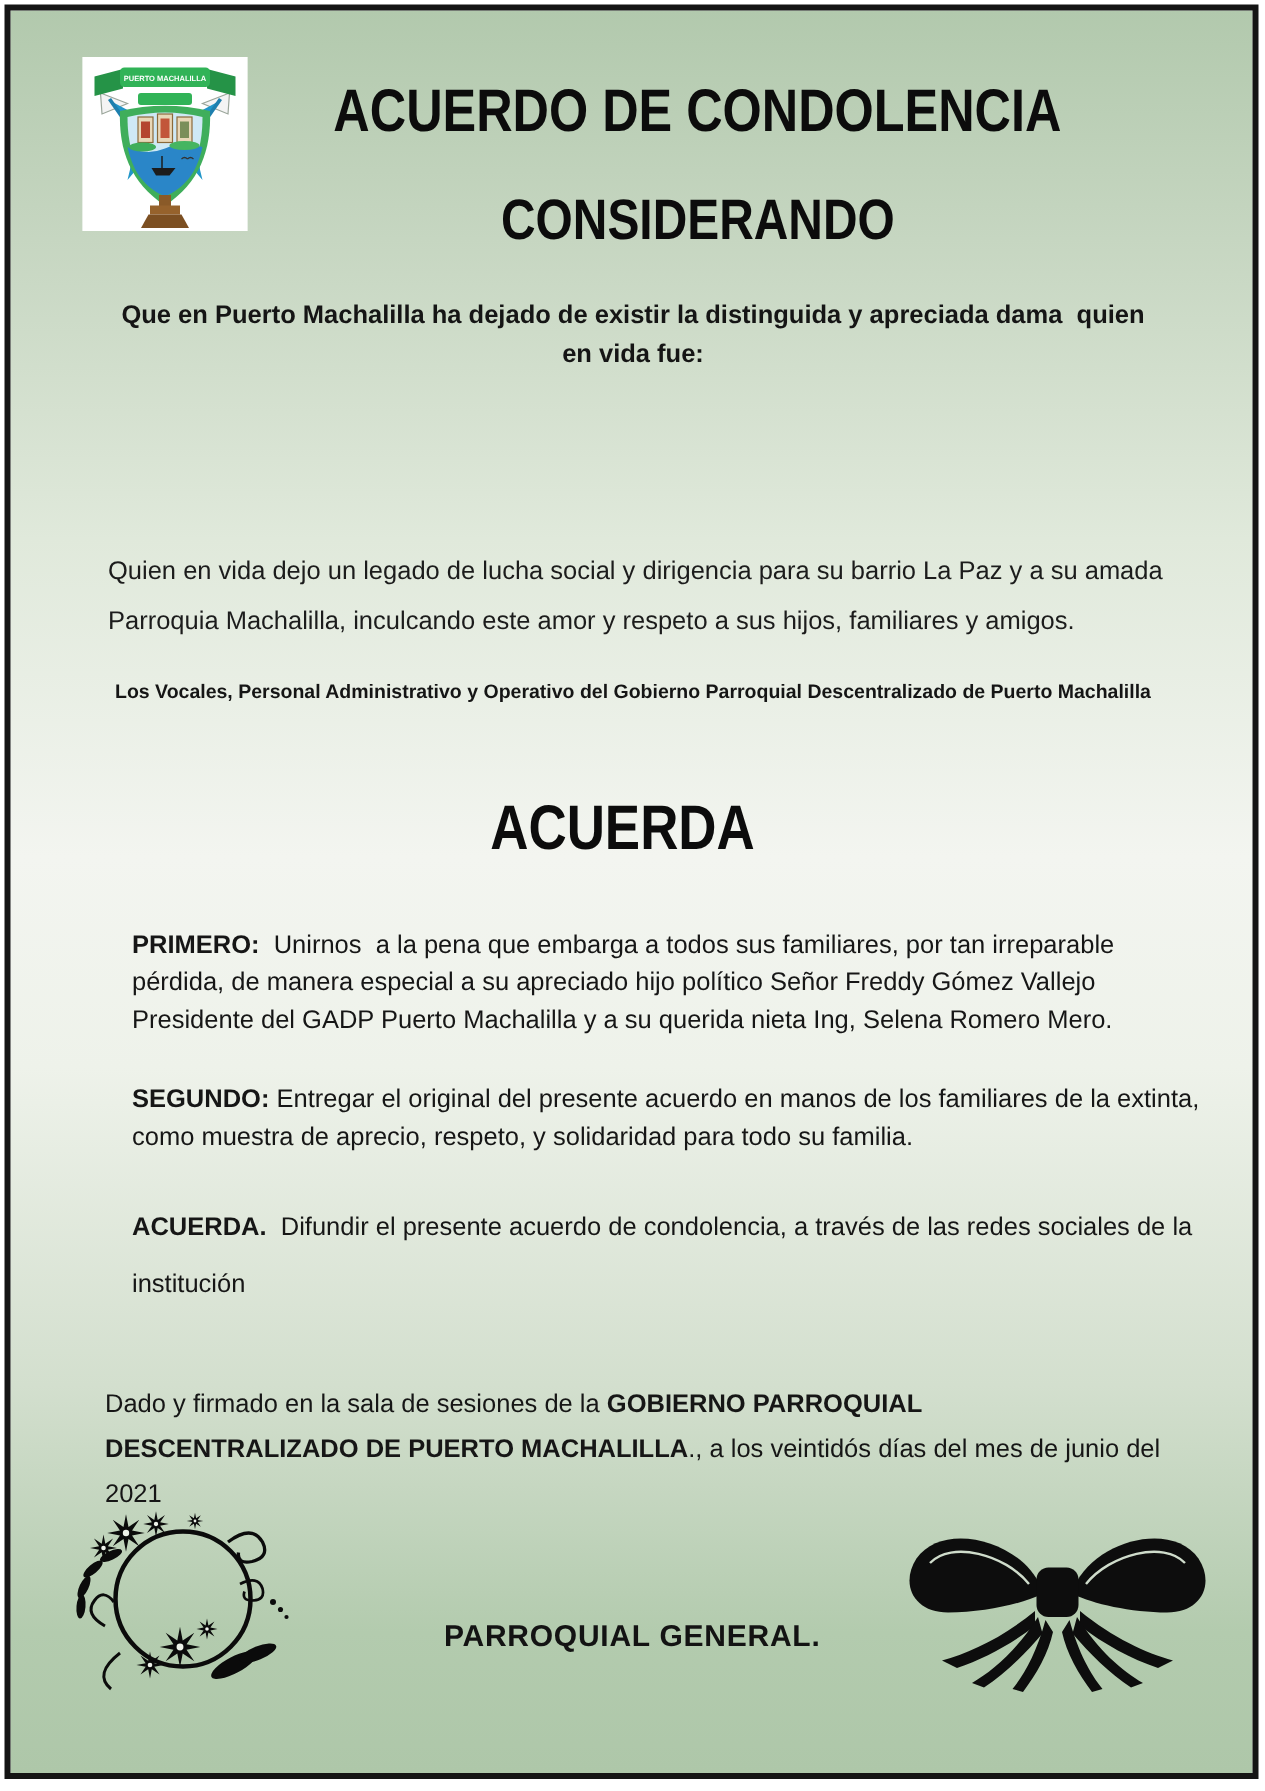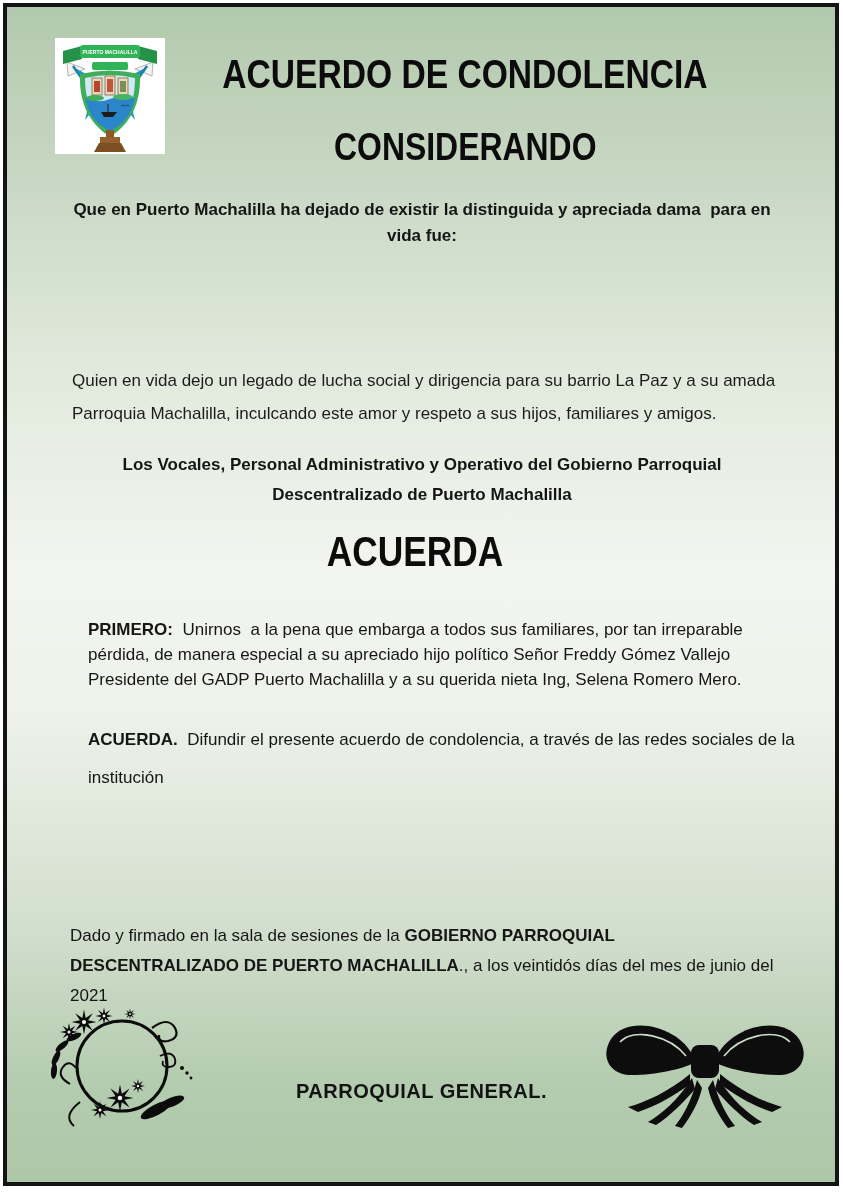--- a/index.html
+++ b/index.html
@@ -39,21 +39,21 @@
     left:0;top:264px;width:843px;margin:0;text-align:center;
     font-family:"Liberation Serif", serif;font-weight:normal;
     font-size:53px;line-height:1.15;color:#101010;
   }
   .legacy{
     left:72px;top:364px;width:712px;margin:0;
     font-size:17px;line-height:1.95;color:#1c1c1c;white-space:pre-wrap;
   }
   .issuers{
     left:72px;top:450px;width:700px;margin:0;
-    font-size:17px;font-weight:bold;text-align:center;line-height:1.75;
+    font-size:13px;font-weight:bold;text-align:center;line-height:1.75;
   }
   .acuerda-wrap{left:0;top:528px;width:829px;text-align:center;}
   .acuerda-wrap .big-heading{font-size:42px;}
 
   .clauses{left:88px;top:618px;width:714px;}
   .clause{margin:0 0 28px 0;font-size:17px;line-height:1.47;color:#161616;white-space:pre-wrap;}
   .clause b{font-weight:bold;}
   .clause.tercero{line-height:2.25;margin-top:26px;}
 
   .closing{
@@ -118,33 +118,34 @@
     </svg>
   </div>
 
   <div class="abs titlewrap">
     <h1 class="big-heading">ACUERDO DE CONDOLENCIA</h1>
   </div>
   <div class="abs subtitlewrap">
     <h2 class="big-heading">CONSIDERANDO</h2>
   </div>
 
-  <p class="abs intro">Que en Puerto Machalilla ha dejado de existir la distinguida y apreciada dama  para en vida fue:</p>
+  <p class="abs intro">Que en Puerto Machalilla ha dejado de existir la distinguida y apreciada dama  quien en vida fue:</p>
 
 
   <p class="abs legacy">Quien en vida dejo un legado de lucha social y dirigencia para su barrio La Paz y a su amada Parroquia Machalilla, inculcando este amor y respeto a sus hijos, familiares y amigos.</p>
 
   <p class="abs issuers">Los Vocales, Personal Administrativo y Operativo del Gobierno Parroquial Descentralizado de Puerto Machalilla</p>
 
   <div class="abs acuerda-wrap">
     <h2 class="big-heading">ACUERDA</h2>
   </div>
 
   <div class="abs clauses">
     <p class="clause"><b>PRIMERO:</b><span>  Unirnos  a la pena que embarga a todos sus familiares, por tan irreparable pérdida, de manera especial a su apreciado hijo político Señor Freddy Gómez Vallejo Presidente del GADP Puerto Machalilla y a su querida nieta Ing, Selena Romero Mero.</span></p>
+    <p class="clause"><b>SEGUNDO:</b><span> Entregar el original del presente acuerdo en manos de los familiares de la extinta, como muestra de aprecio, respeto, y solidaridad para todo su familia.</span></p>
     <p class="clause tercero"><b>ACUERDA.</b><span>  Difundir el presente acuerdo de condolencia, a través de las redes sociales de la institución</span></p>
   </div>
 
   <p class="abs closing"><span>Dado y firmado en la sala de sesiones de la </span><b>GOBIERNO PARROQUIAL DESCENTRALIZADO DE PUERTO MACHALILLA</b><span>., a los veintidós días del mes de junio del 2021</span></p>
 
   <div class="abs floral">
     <svg width="168" height="134" viewBox="0 0 168 134" fill="#0b0b0b" stroke="none">
       <defs>
         <g id="flower8">
           <path d="M0,-10 L1.34,-3.23 L7.07,-7.07 L3.23,-1.34 L10,0 L3.23,1.34 L7.07,7.07 L1.34,3.23 L0,10 L-1.34,3.23 L-7.07,7.07 L-3.23,1.34 L-10,0 L-3.23,-1.34 L-7.07,-7.07 L-1.34,-3.23 Z"></path>

